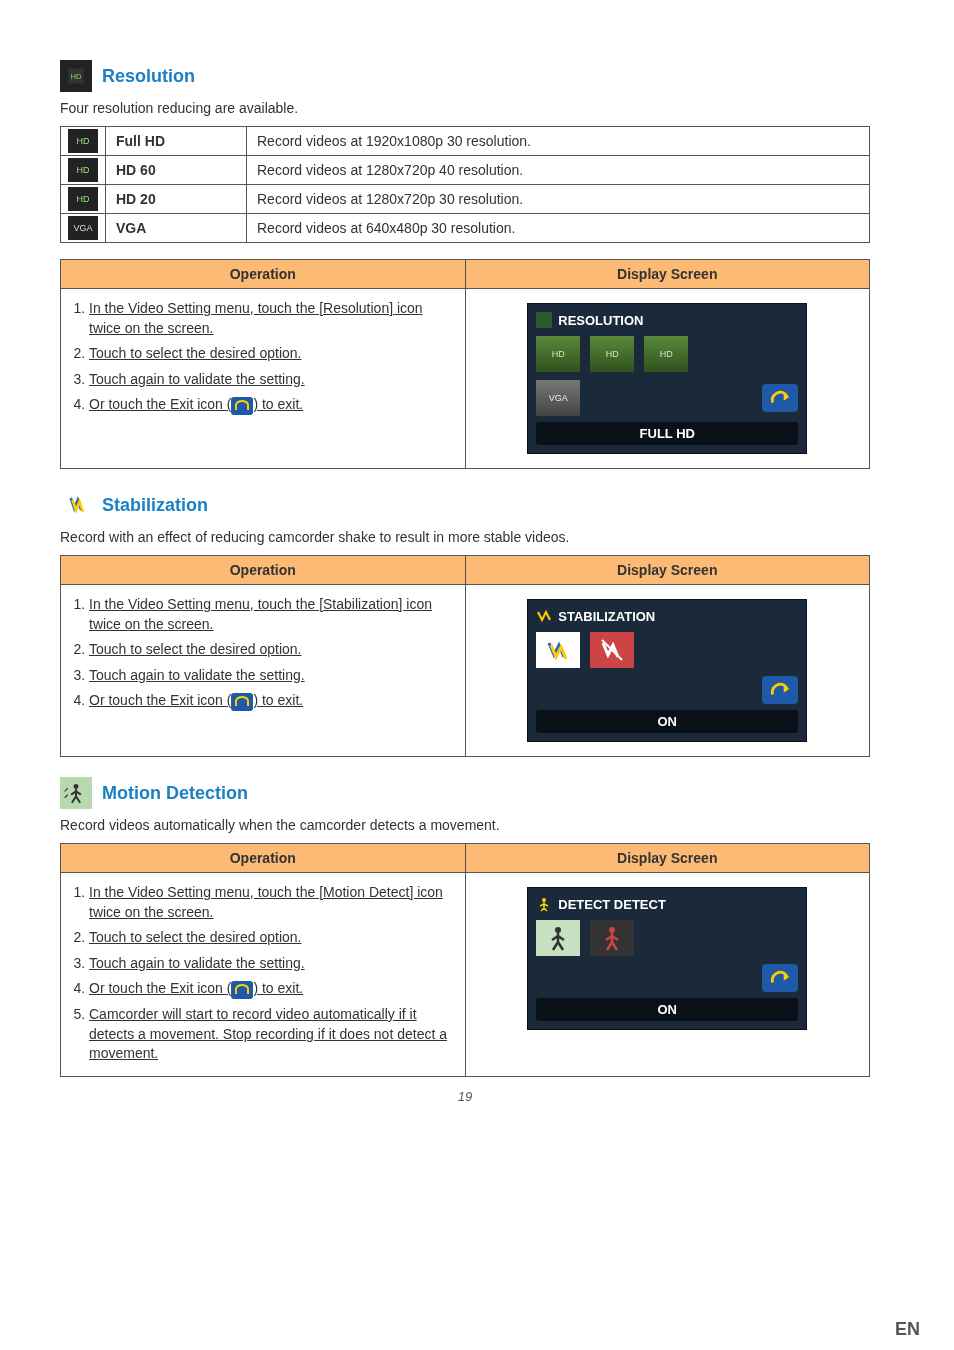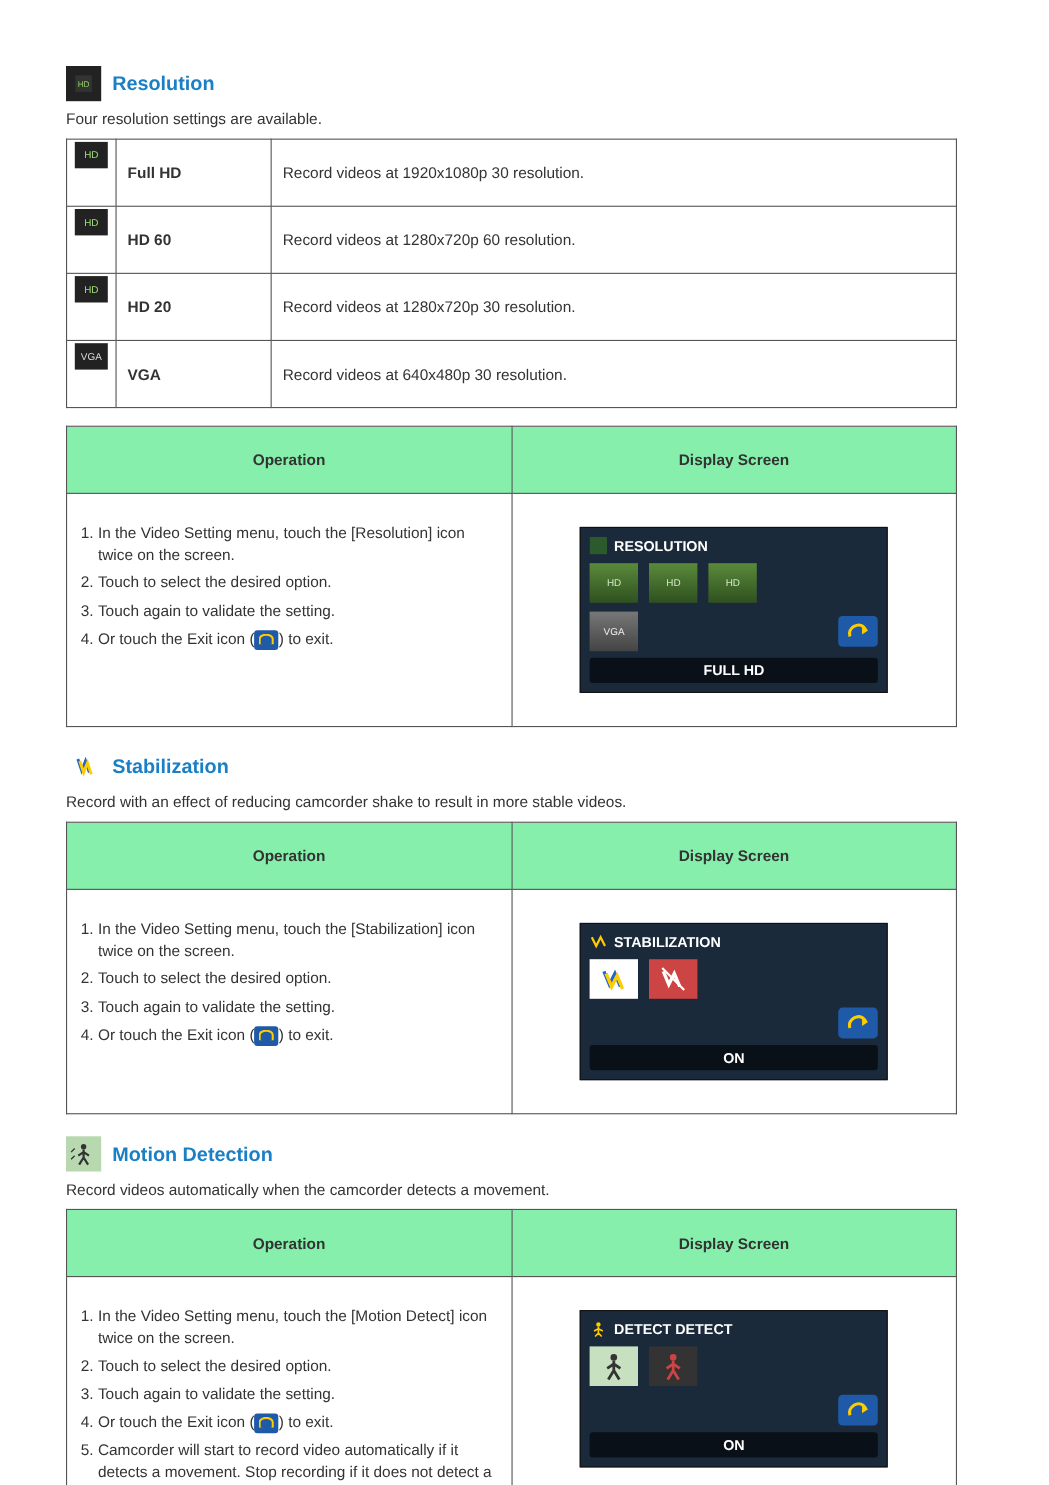--- a/index.html
+++ b/index.html
@@ -40,26 +40,26 @@
   }
   .intro {
     margin: 6px 0 10px 0;
   }
   table {
     border-collapse: collapse;
     width: 100%;
   }
   th, td {
     border: 1px solid #555;
-    padding: 22px 10px;
+    padding: 6px 10px;
     text-align: left;
     vertical-align: top;
   }
   th {
-    background: #86efac;
+    background: #fdba74;
     text-align: center;
     font-weight: bold;
   }
   .res-table td.icon-cell {
     width: 40px;
     text-align: center;
     padding: 2px;
   }
   .res-table td.label-cell {
     width: 120px;
@@ -85,20 +85,21 @@
     width: 50%;
     text-align: center;
   }
   ol.steps {
     margin: 4px 0 4px 18px;
     padding: 0;
   }
   ol.steps li {
     margin-bottom: 6px;
     line-height: 1.4;
+    text-decoration: underline;
   }
   .exit-icon {
     display: inline-block;
     width: 22px;
     height: 18px;
     background: #1e5aa8;
     border-radius: 3px;
     position: relative;
     vertical-align: middle;
   }
@@ -205,33 +206,33 @@
   
   <div class="section-header">
     <span class="section-icon">
       <svg viewBox="0 0 24 24" width="20" height="20">
           <rect x="3" y="3" width="18" height="18" fill="#333"></rect>
           <text x="12" y="16" font-size="9" fill="#8fd060" text-anchor="middle">HD</text>
         </svg>
     </span>
     <span class="section-title">Resolution</span>
   </div>
-  <p class="intro">Four resolution settings are available.</p>
+  <p class="intro">Four resolution reducing are available.</p>
 
   <table class="res-table">
     <tbody>
       <tr>
         <td class="icon-cell"><span class="res-icon">HD</span></td>
         <td class="label-cell">Full HD</td>
         <td>Record videos at 1920x1080p 30 resolution.</td>
       </tr>
       <tr>
         <td class="icon-cell"><span class="res-icon">HD</span></td>
         <td class="label-cell">HD 60</td>
-        <td>Record videos at 1280x720p 60 resolution.</td>
+        <td>Record videos at 1280x720p 40 resolution.</td>
       </tr>
       <tr>
         <td class="icon-cell"><span class="res-icon">HD</span></td>
         <td class="label-cell">HD 20</td>
         <td>Record videos at 1280x720p 30 resolution.</td>
       </tr>
       <tr>
         <td class="icon-cell"><span class="res-icon" style="color:#ddd">VGA</span></td>
         <td class="label-cell">VGA</td>
         <td>Record videos at 640x480p 30 resolution.</td>

